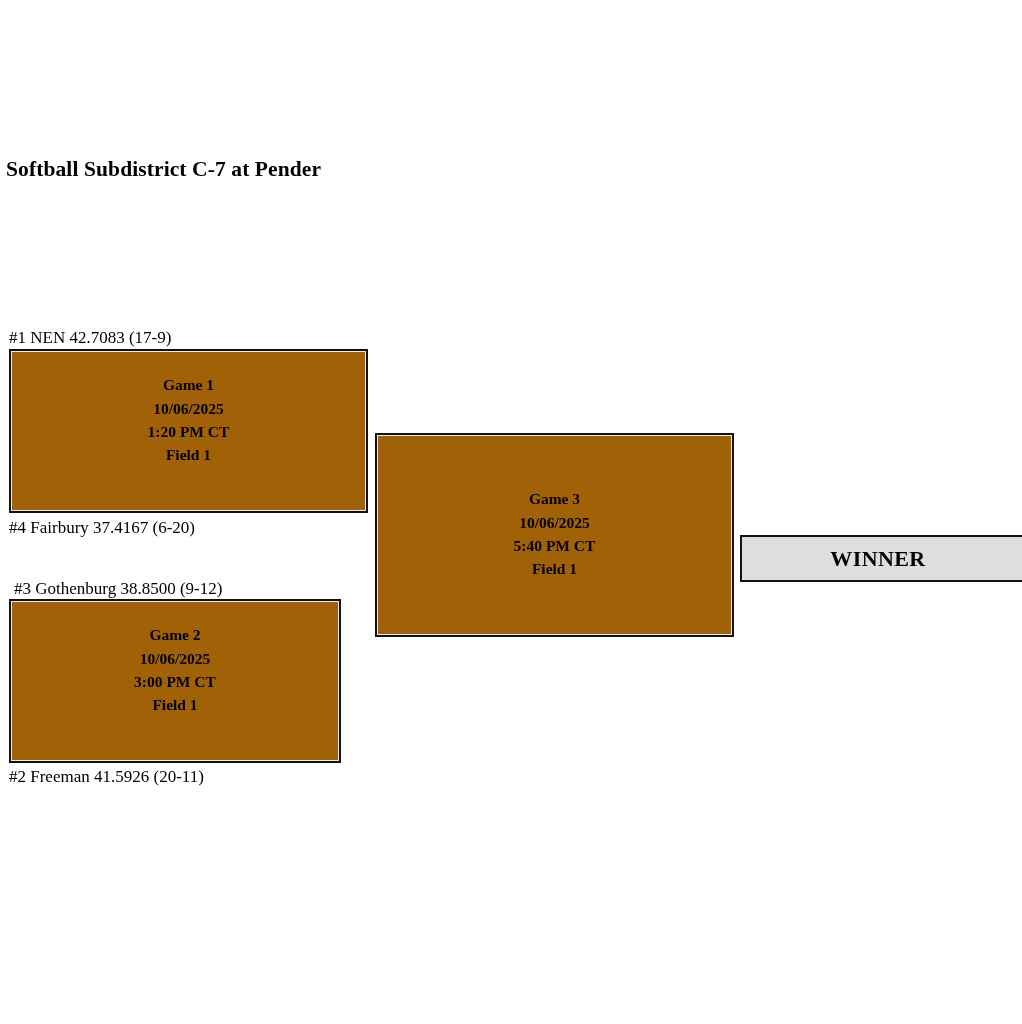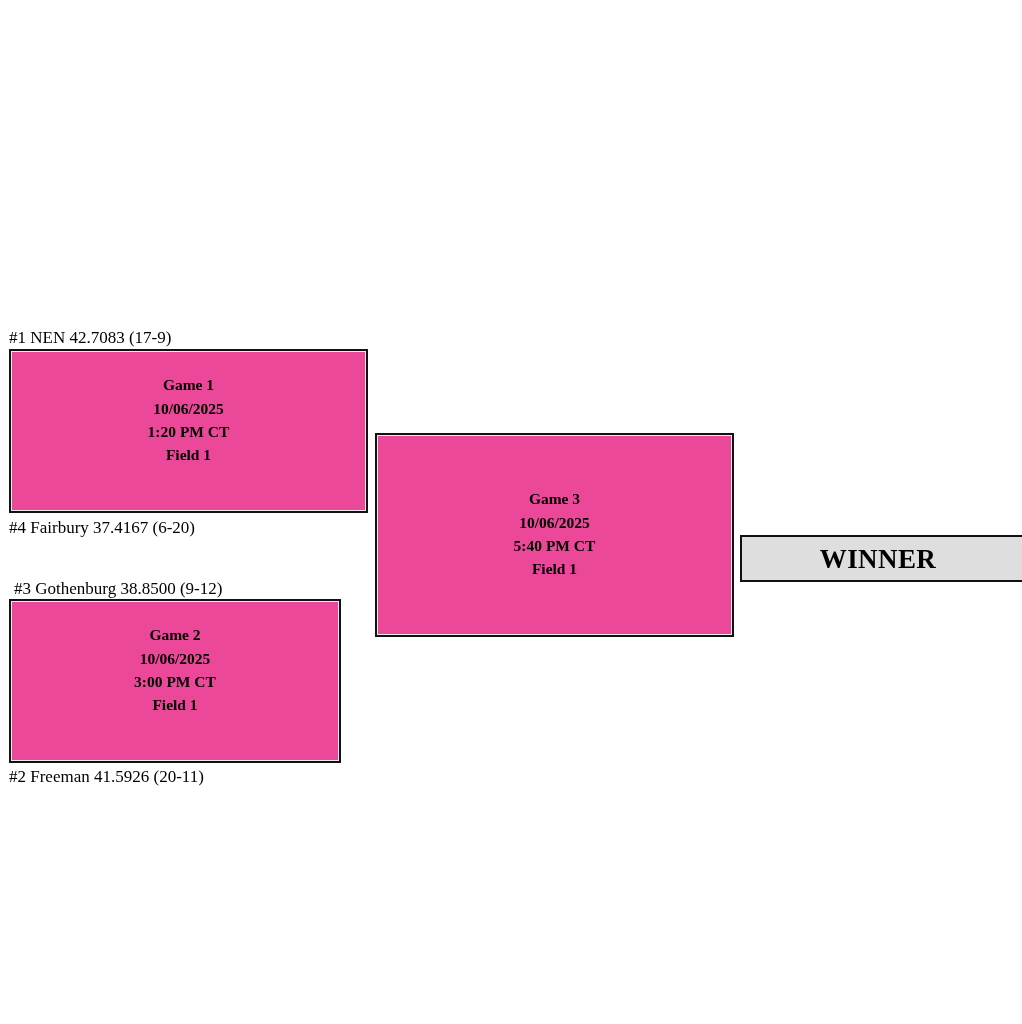--- a/index.html
+++ b/index.html
@@ -32,21 +32,21 @@
     font-size: 21.5px;
     font-weight: bold;
     letter-spacing: 0.1px;
     white-space: nowrap;
     line-height: 28px;
   }
 
   
   .game-box {
     position: absolute;
-    background: #ec4899;
+    background: #a16207;
     border: 2px solid #111111;
     box-shadow: inset 0 0 0 1px #ececec;
     box-sizing: border-box;
     display: flex;
     flex-direction: column;
     justify-content: center;
     align-items: center;
   }
   .game-box .stack {
     text-align: center;
@@ -79,34 +79,35 @@
     position: absolute;
     background: #dedede;
     border: 2px solid #111111;
     border-right: none;
     box-sizing: border-box;
     display: flex;
     align-items: center;
     justify-content: center;
   }
   #winner-label {
-    font-size: 27px;
+    font-size: 22px;
     font-weight: bold;
     letter-spacing: 0.4px;
     line-height: 30px;
     white-space: nowrap;
     transform: translateX(-8px);
     text-align: center;
   }
 </style>
 </head>
 <body>
 
 <div id="bracket-root">
 
+  <div class="page-title">Softball Subdistrict C-7 at Pender</div>
 
   <div class="seed-label" style="left:9px; top:327px; width:359px;">#1 NEN 42.7083 (17-9)</div>
 
   <div class="game-box" id="game-1-box" style="left:9px; top:349px; width:359px; height:164px;">
     <div class="stack">
       <div>Game 1</div>
       <div>10/06/2025</div>
       <div>1:20 PM CT</div>
       <div>Field 1</div>
     </div>

